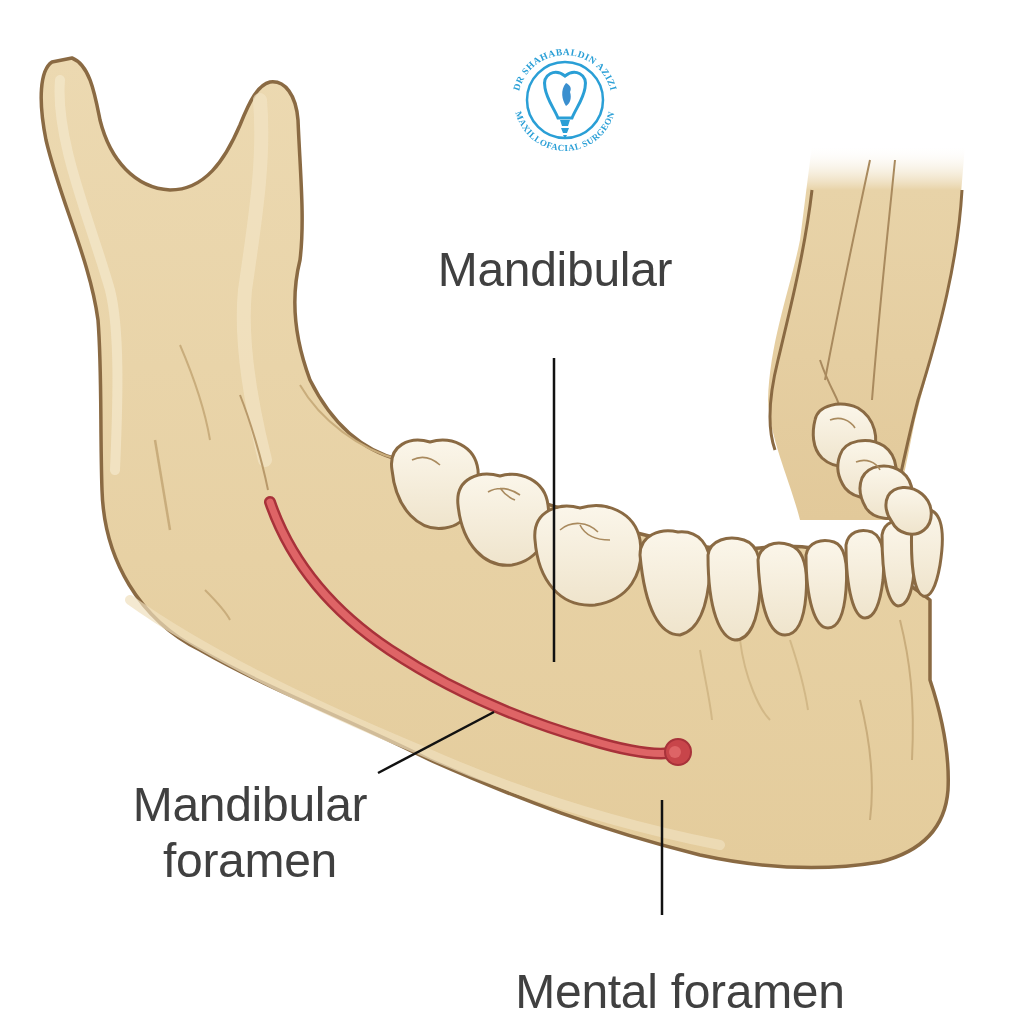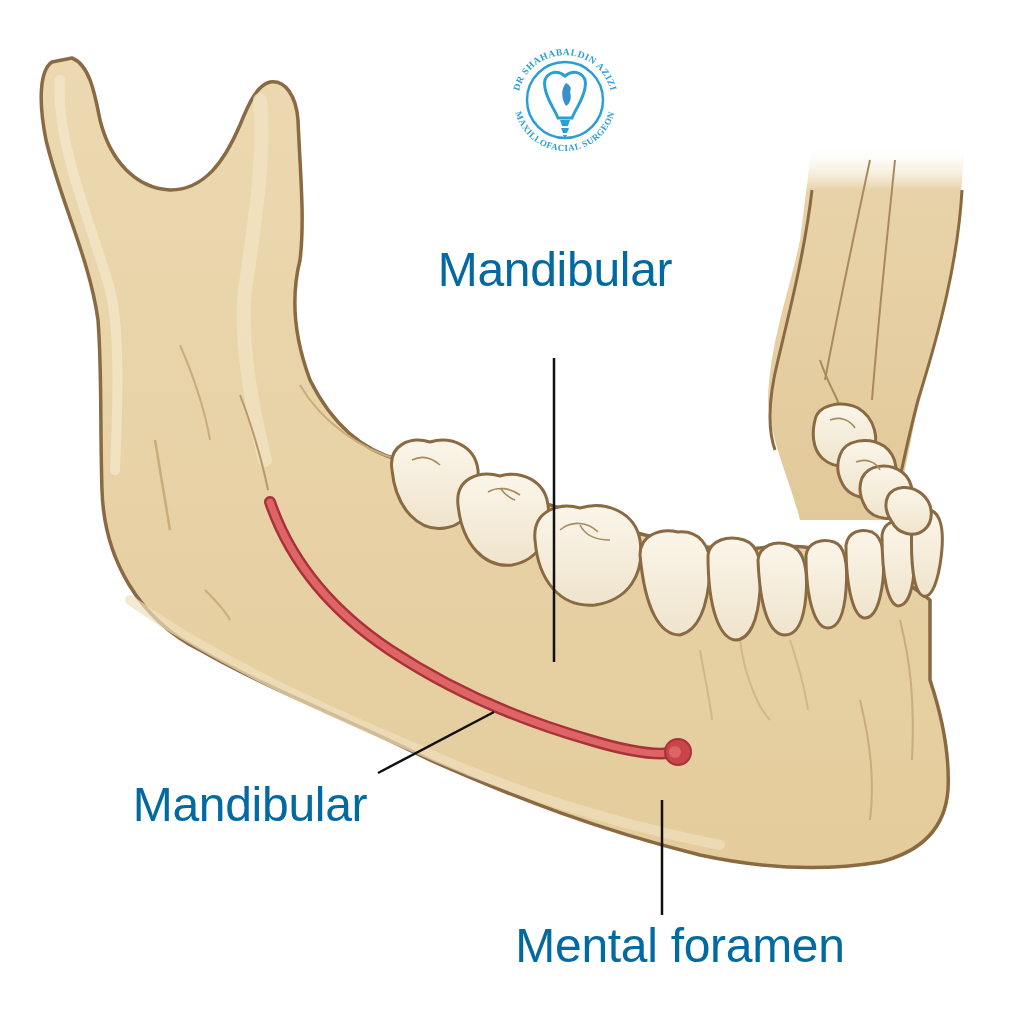--- a/index.html
+++ b/index.html
@@ -1,22 +1,22 @@
 <!DOCTYPE html>
 <html><head>
   <meta charset="utf-8">
   <style>
     html, body { margin: 0; padding: 0; background: #ffffff; }
     body { width: 1024px; height: 1024px; position: relative; overflow: hidden; font-family: "Liberation Sans", sans-serif; }
     .stage { position: absolute; left: 0; top: 0; width: 1024px; height: 1024px; }
     .stage svg { position: absolute; left: 0; top: 0; }
-    .label { position: absolute; color: #0369a1; font-family: "Liberation Sans", sans-serif; font-size: 48px; line-height: 56px; text-align: center; white-space: nowrap; letter-spacing: -0.3px; }
+    .label { position: absolute; color: #404040; font-family: "Liberation Sans", sans-serif; font-size: 48px; line-height: 56px; text-align: center; white-space: nowrap; letter-spacing: -0.3px; }
     .label-canal { left: 405px; top: 242px; width: 300px; }
     .label-mandibular-foramen { left: 100px; top: 777px; width: 300px; }
-    .label-mental-foramen { left: 490px; top: 918px; width: 380px; }
+    .label-mental-foramen { left: 490px; top: 964px; width: 380px; }
     .logo { position: absolute; left: 500px; top: 38px; width: 130px; height: 122px; }
   </style>
 </head>
 <body>
 
 <div class="stage">
   <svg width="1024" height="1024" viewBox="0 0 1024 1024">
     <defs>
       <linearGradient id="boneGrad" x1="0" y1="0" x2="0" y2="1">
         <stop offset="0" stop-color="#ecd9b1"></stop>
@@ -120,17 +120,18 @@
         <textPath href="#arcBot" startOffset="50%" text-anchor="middle">MAXILLOFACIAL SURGEON</textPath>
       </text>
     </svg>
   </div>
 
   <div class="label label-canal">
     <div>Mandibular</div>
   </div>
   <div class="label label-mandibular-foramen">
     <div>Mandibular</div>
+    <div>foramen</div>
   </div>
   <div class="label label-mental-foramen">
     <div>Mental foramen</div>
   </div>
 </div>
 
 </body></html>

